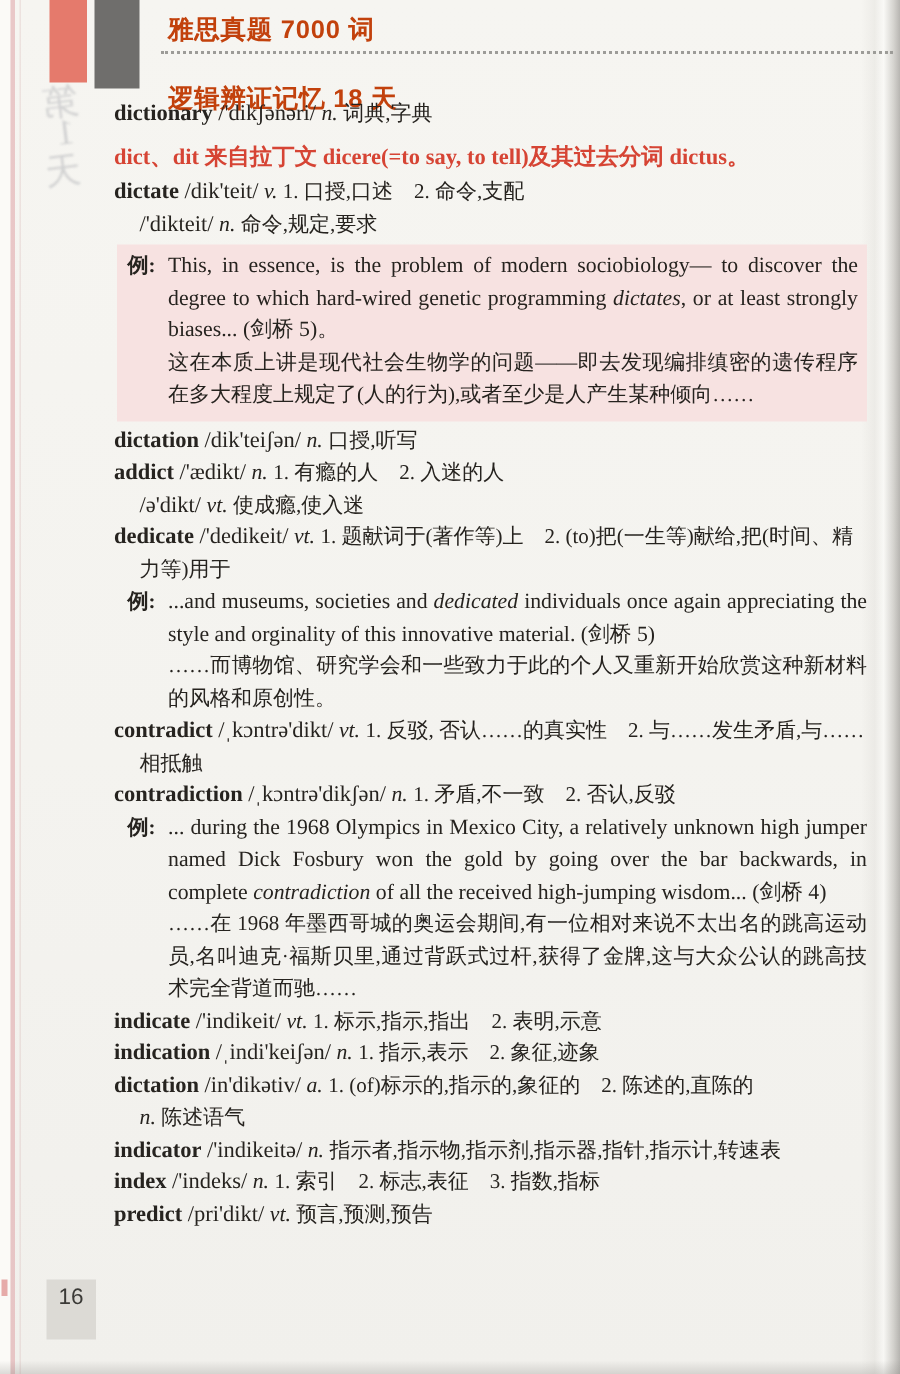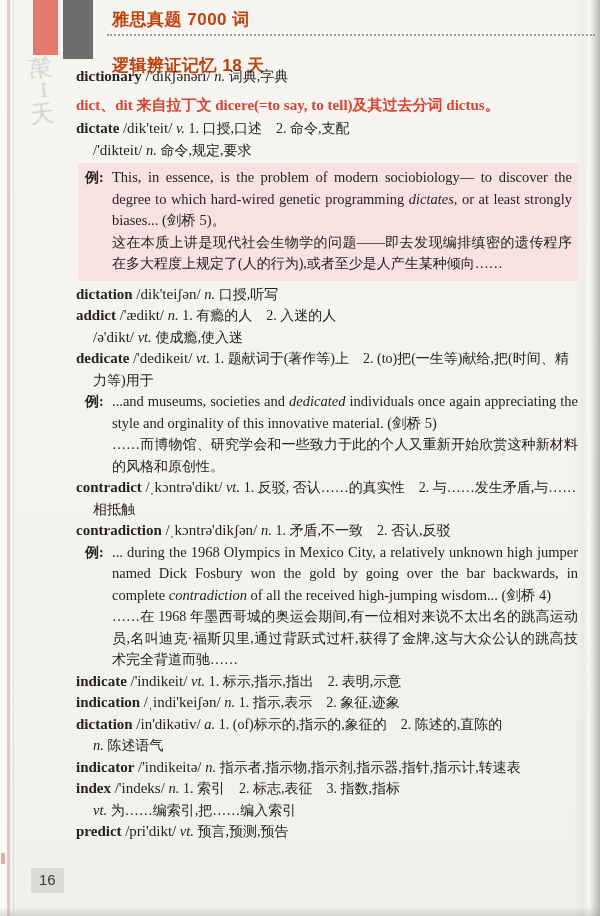--- a/index.html
+++ b/index.html
@@ -47,21 +47,21 @@
   .example.hl{background:#f7e2e1;padding:4px 6px 6px 7px;margin:2px 0 3px 2px;}
   .ex-label{flex:none;width:27px;font-weight:bold;font-size:14px;}
   .ex-body{flex:1;min-width:0;}
   .ex-en{text-align:justify;font-size:14.5px;}
   .ex-en i{font-style:italic;}
   .ex-cn{text-align:justify;font-size:14px;}
 
   
   .pagenum{position:absolute;left:31px;bottom:23px;background:#dcdad5;color:#3b3a37;
     font-family:"Liberation Sans","DejaVu Sans",sans-serif;font-size:15px;
-    padding:3px 8px 5px 8px;}
+    padding:3px 8px 20px 8px;}
 </style>
 </head>
 <body>
 
 <div class="edge-left-white"></div>
 <div class="spine-line"></div>
 <div class="spine-line2"></div>
 <div class="edge-right"></div>
 <div class="edge-bottom"></div>
 <div class="edge-mark"></div>
@@ -132,20 +132,19 @@
     </div>
     <div class="entry">
       <div class="eline"><span class="word">dictation</span> <span class="phon">/in'dikətiv/</span> <span class="pos">a.</span> <span class="def">1. (of)标示的,指示的,象征的　2. 陈述的,直陈的</span></div>
       <div class="eline cont"><span class="pos">n.</span> <span class="def">陈述语气</span></div>
     </div>
     <div class="entry">
       <div class="eline"><span class="word">indicator</span> <span class="phon">/'indikeitə/</span> <span class="pos">n.</span> <span class="def">指示者,指示物,指示剂,指示器,指针,指示计,转速表</span></div>
     </div>
     <div class="entry">
       <div class="eline"><span class="word">index</span> <span class="phon">/'indeks/</span> <span class="pos">n.</span> <span class="def">1. 索引　2. 标志,表征　3. 指数,指标</span></div>
-      <div class="eline cont"><span class="pos">vt.</span> <span class="def">为……编索引,把……编入索引</span></div>
     </div>
     <div class="entry">
       <div class="eline"><span class="word">predict</span> <span class="phon">/pri'dikt/</span> <span class="pos">vt.</span> <span class="def">预言,预测,预告</span></div>
     </div>
   </div>
 
 <div class="pagenum">16</div>
 
 </body></html>

